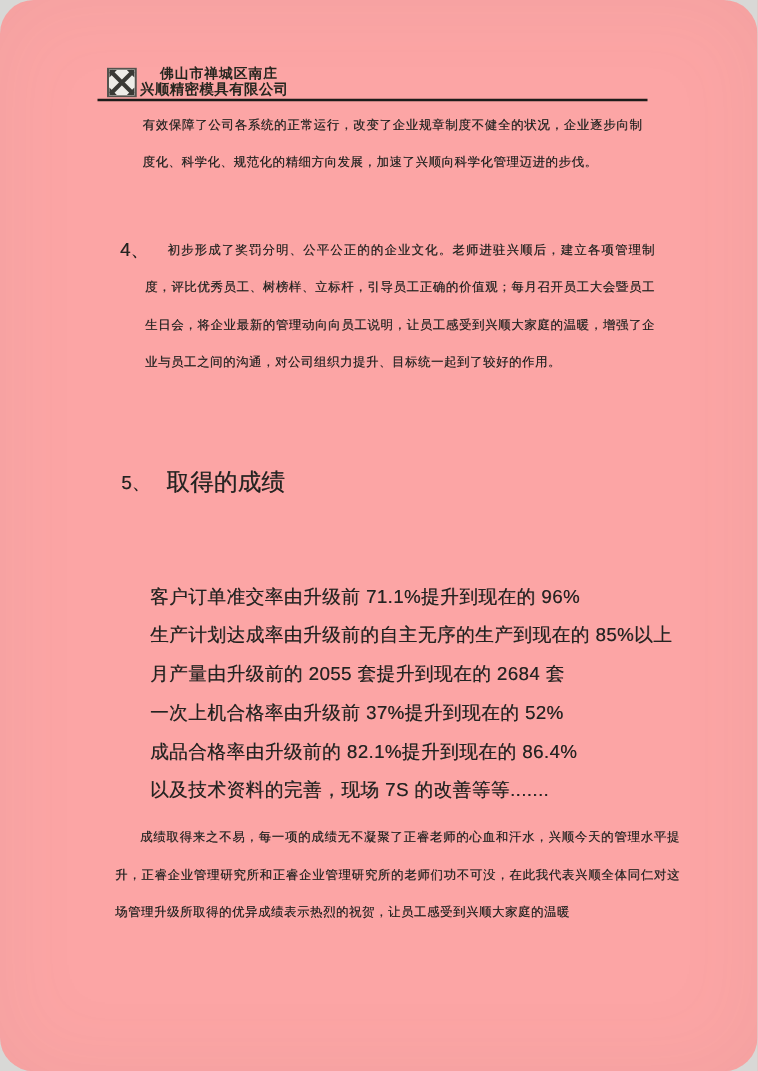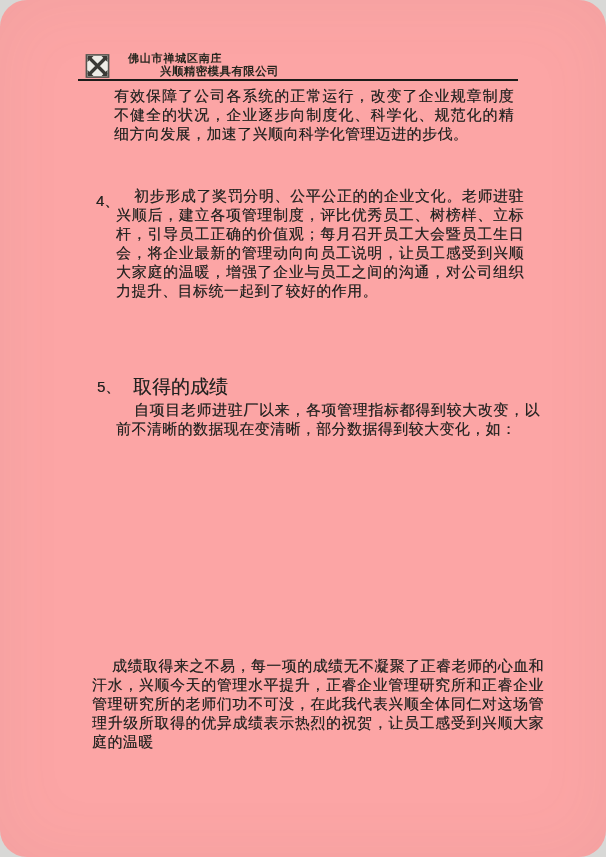--- a/index.html
+++ b/index.html
@@ -20,30 +20,29 @@
   }
   .hdr1 {
     position:absolute; left:128px; top:51px;
     font-size:11px; font-weight:bold; letter-spacing:0.8px;
     color:#26261f;
   }
   .hdr2 {
     position:absolute; left:112px; top:64px;
     font-size:11.5px; font-weight:bold; letter-spacing:0.4px;
     color:#26261f;
-    margin-left:48px;
   }
   .hdr-rule {
     position:absolute; left:78px; top:79px; width:440px; height:2.4px;
     background:#1c1c1a;
   }
   
   .para {
     position:absolute; margin:0;
-    font-size:15px; line-height:19px;
+    font-size:10px; line-height:30px;
     text-align:justify;
     letter-spacing:0.4px;
     color:#232321;
     text-shadow:0.3px 0 0 rgba(35,35,33,0.55);
   }
   .num {
     position:absolute;
     font-size:15px; line-height:30px;
     color:#232321;
     text-shadow:0.3px 0 0 rgba(35,35,33,0.55);
@@ -78,18 +77,25 @@
   <div class="hdr-rule"></div>
 
   <p class="para p1">有效保障了公司各系统的正常运行，改变了企业规章制度不健全的状况，企业逐步向制度化、科学化、规范化的精细方向发展，加速了兴顺向科学化管理迈进的步伐。</p>
 
   <span class="num n4">4、</span>
   <p class="para item4">初步形成了奖罚分明、公平公正的的企业文化。老师进驻兴顺后，建立各项管理制度，评比优秀员工、树榜样、立标杆，引导员工正确的价值观；每月召开员工大会暨员工生日会，将企业最新的管理动向向员工说明，让员工感受到兴顺大家庭的温暖，增强了企业与员工之间的沟通，对公司组织力提升、目标统一起到了较好的作用。</p>
 
   <span class="num n5">5、</span>
   <span class="h5">取得的成绩</span>
 
-  <p class="para intro">自项目老师进驻厂以来，各项管理指标都得到较大改变，以前不清晰的数据现在变清晰，部分数据得到较大变化，如：</p>
 
+  <div class="metrics">
+    <div class="metric">客户订单准交率由升级前 71.1%提升到现在的 96%</div>
+    <div class="metric">生产计划达成率由升级前的自主无序的生产到现在的 85%以上</div>
+    <div class="metric">月产量由升级前的 2055 套提升到现在的 2684 套</div>
+    <div class="metric">一次上机合格率由升级前 37%提升到现在的 52%</div>
+    <div class="metric">成品合格率由升级前的 82.1%提升到现在的 86.4%</div>
+    <div class="metric">以及技术资料的完善，现场 7S 的改善等等.......</div>
+  </div>
 
   <p class="para closing">成绩取得来之不易，每一项的成绩无不凝聚了正睿老师的心血和汗水，兴顺今天的管理水平提升，正睿企业管理研究所和正睿企业管理研究所的老师们功不可没，在此我代表兴顺全体同仁对这场管理升级所取得的优异成绩表示热烈的祝贺，让员工感受到兴顺大家庭的温暖</p>
 
 </div>
 
 </body></html>

